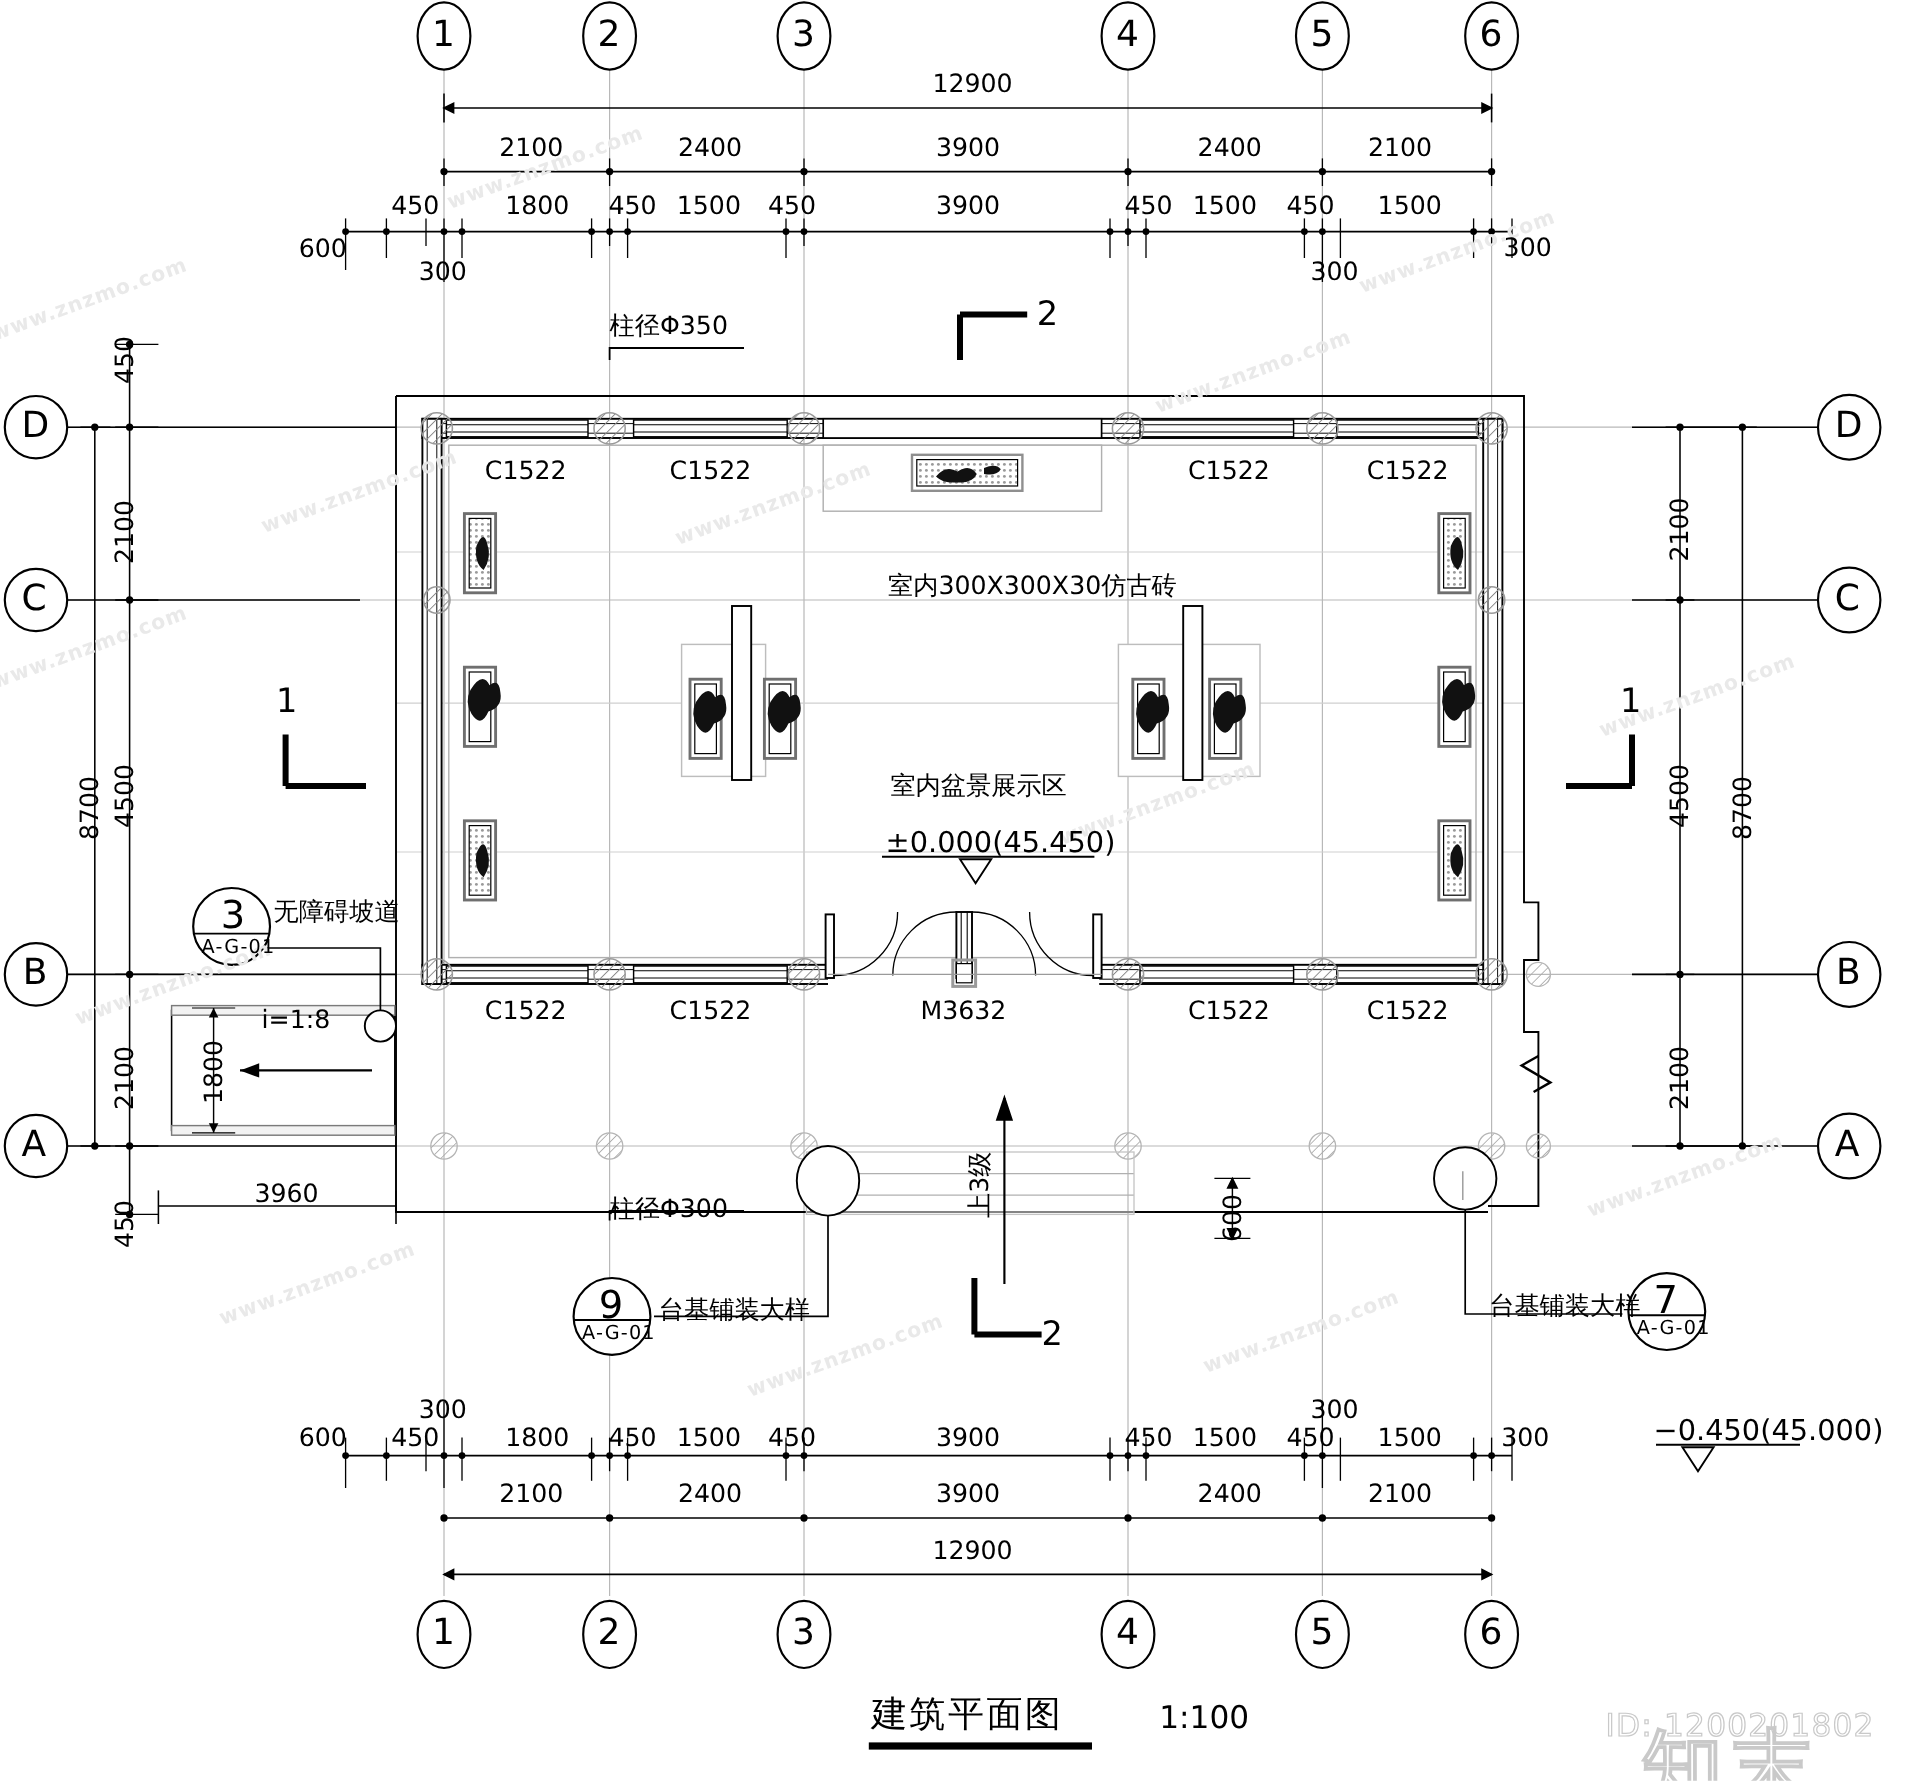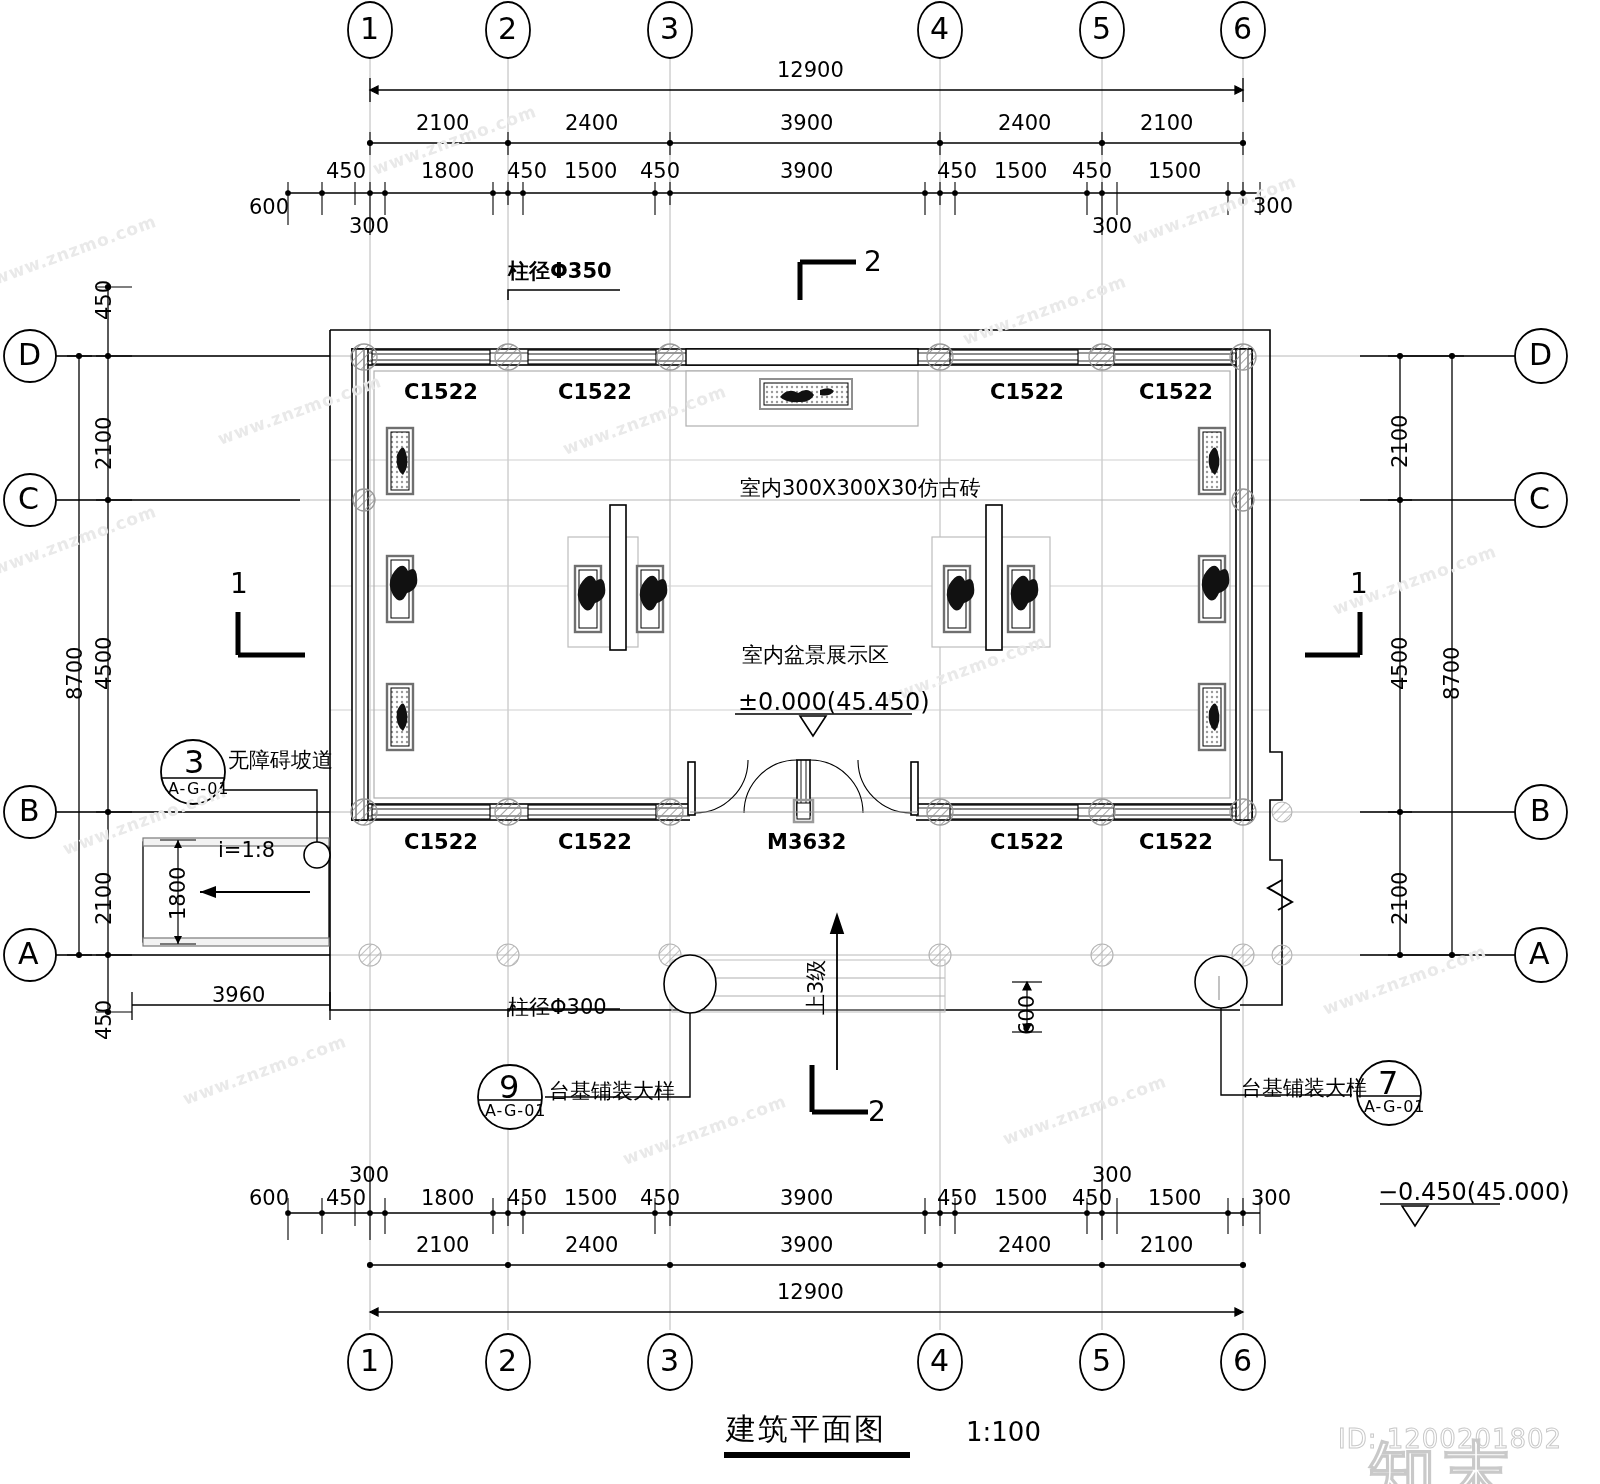--- a/index.html
+++ b/index.html
@@ -10,21 +10,21 @@
   svg{position:absolute;left:0;top:0;width:1600px;height:1484px;}
   .wm{position:absolute;color:#e9e9e9;font-size:17px;letter-spacing:1px;
       transform:rotate(-20deg);transform-origin:left top;white-space:nowrap;
       font-family:"DejaVu Sans",sans-serif;font-weight:bold;pointer-events:none;}
   .lbl{position:absolute;white-space:nowrap;font-family:"DejaVu Sans","Liberation Sans",sans-serif;
        color:#000;line-height:1;}
   .dim{font-size:21px;}
   .dimv{font-size:21px;transform:rotate(-90deg);transform-origin:left top;}
   .cn{font-size:21px;font-family:"DejaVu Sans",sans-serif;}
   .cnv{font-size:21px;transform:rotate(-90deg);transform-origin:left top;}
-  .wintag{font-size:21px;font-weight:bold;}
+  .wintag{font-size:21px;}
   .bub{font-size:30px;}
   .secnum{font-size:28px;}
   .title{font-size:30px;letter-spacing:2px;text-align:center;}
   .scale{font-size:26px;}
   .idwm{position:absolute;color:#cfcfcf;font-family:"DejaVu Sans",sans-serif;}
 </style>
 </head>
 <body>
 
 <div id="stage">
@@ -650,21 +650,21 @@
   <div class="lbl wintag" style="left:558px; top:382px;">C1522</div>
   <div class="lbl wintag" style="left:990px; top:382px;">C1522</div>
   <div class="lbl wintag" style="left:1139px;top:382px;">C1522</div>
 
   <div class="lbl wintag" style="left:404px; top:832px;">C1522</div>
   <div class="lbl wintag" style="left:558px; top:832px;">C1522</div>
   <div class="lbl wintag" style="left:990px; top:832px;">C1522</div>
   <div class="lbl wintag" style="left:1139px;top:832px;">C1522</div>
   <div class="lbl wintag" style="left:767px; top:832px;">M3632</div>
 
-  <div class="lbl cn" style="left:508px; top:261px;font-weight:bold;">柱径Φ350</div>
+  <div class="lbl cn" style="left:508px; top:261px;">柱径Φ350</div>
   <div class="lbl cn" style="left:508px; top:997px;">柱径Φ300</div>
   <div class="lbl cn" style="left:708px; top:478px;margin-left:32px;">室内300X300X30仿古砖</div>
   <div class="lbl cn" style="left:742px; top:645px;">室内盆景展示区</div>
   <div class="lbl cn" style="left:738px; top:690px;font-size:24px;">±0.000(45.450)</div>
   <div class="lbl cn" style="left:1378px;top:1180px;font-size:24px;">−0.450(45.000)</div>
   <div class="lbl cn" style="left:228px; top:750px;">无障碍坡道</div>
   <div class="lbl cn" style="left:218px; top:840px;">i=1:8</div>
   <div class="lbl cnv" style="left:806px; top:1015px;">上3级</div>
   <div class="lbl cn" style="left:549px; top:1081px;">台基铺装大样</div>
   <div class="lbl cn" style="left:1241px;top:1078px;">台基铺装大样</div>

